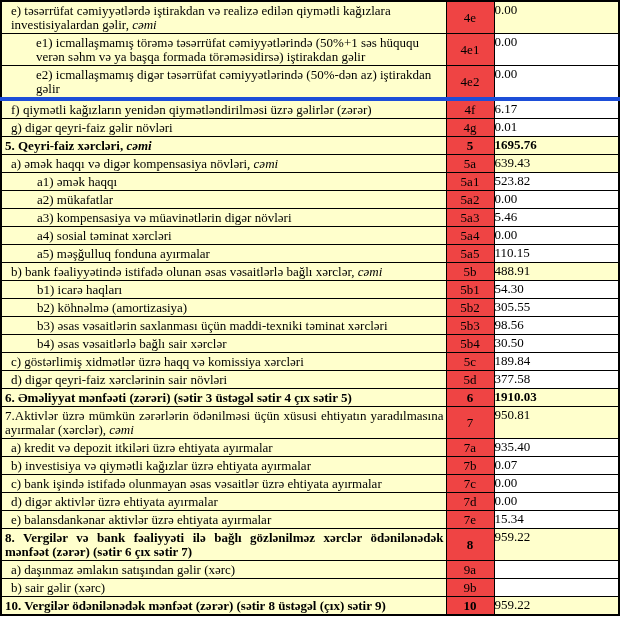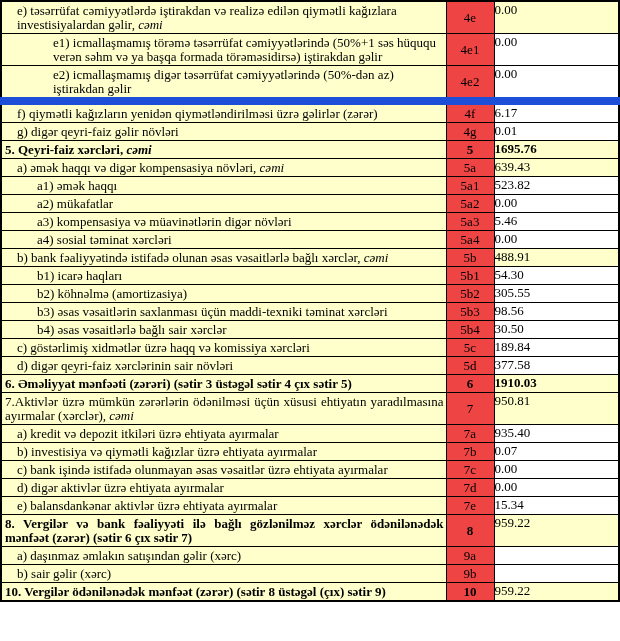--- a/index.html
+++ b/index.html
@@ -18,32 +18,32 @@
   }
   td {
     border: 1px solid #000;
     font-size: 13px;
     line-height: 14px;
     padding: 0;
     overflow: hidden;
   }
   tr.h1 td { height: 15px; }
   tr.h2 td { height: 29px; }
-  tr.thick-top td { border-top: 8px solid #1d4ed8; }
+  tr.thick-top td { border-top: 4px solid #1d4ed8; }
   td.label {
     background: #FFFFCC;
     vertical-align: middle;
     padding-top: 1px;
     padding-bottom: 1px;
     padding-right: 2px;
   }
   td.label.ind0 { padding-left: 3px; }
-  td.label.ind1 { padding-left: 15px; }
+  td.label.ind1 { padding-left: 9px; }
   td.label.ind2 { padding-left: 35px; }
-  td.label.ind3 { padding-left: 51px; }
+  td.label.ind3 { padding-left: 34px; }
   td.code {
     background: #ef4444;
     text-align: center;
     vertical-align: middle;
   }
   td.value {
     text-align: left;
     vertical-align: top;
     padding-right: 3px;
     padding-top: 1px;
@@ -113,20 +113,25 @@
         <td class="label ind2"><span>a3) kompensasiya və müavinətlərin digər növləri</span></td>
         <td class="code">5a3</td>
         <td class="value bg-w">5.46</td>
       </tr>
       <tr class="h1">
         <td class="label ind2"><span>a4) sosial təminat xərcləri</span></td>
         <td class="code">5a4</td>
         <td class="value bg-w">0.00</td>
       </tr>
       <tr class="h1">
+        <td class="label ind2"><span>a5) məşğulluq fonduna ayırmalar</span></td>
+        <td class="code">5a5</td>
+        <td class="value bg-w">110.15</td>
+      </tr>
+      <tr class="h1">
         <td class="label ind1"><span>b) bank fəaliyyətində istifadə olunan əsas vəsaitlərlə bağlı xərclər, </span><i class="tail">cəmi</i></td>
         <td class="code">5b</td>
         <td class="value bg-y">488.91</td>
       </tr>
       <tr class="h1">
         <td class="label ind2"><span>b1) icarə haqları</span></td>
         <td class="code">5b1</td>
         <td class="value bg-w">54.30</td>
       </tr>
       <tr class="h1">

